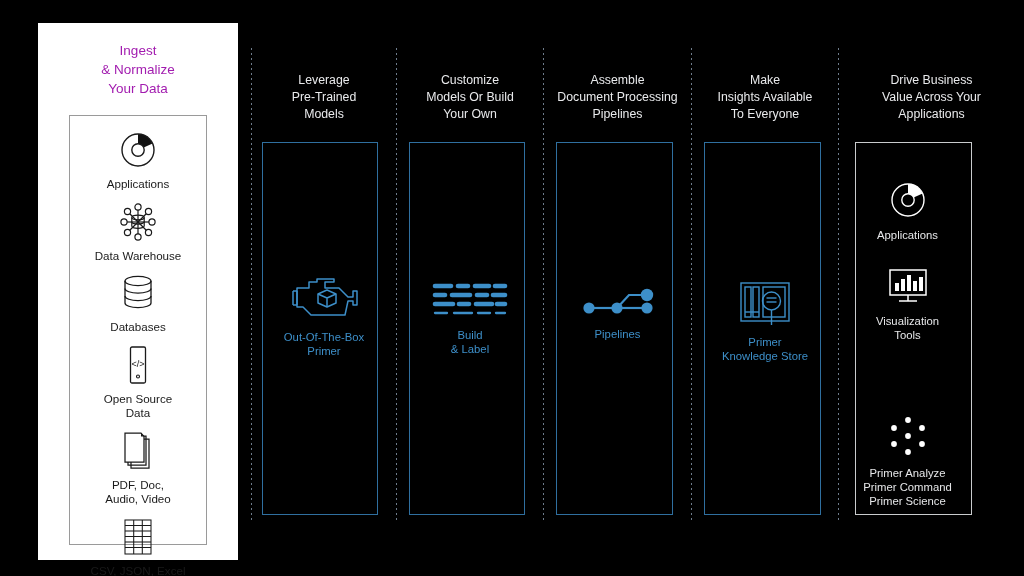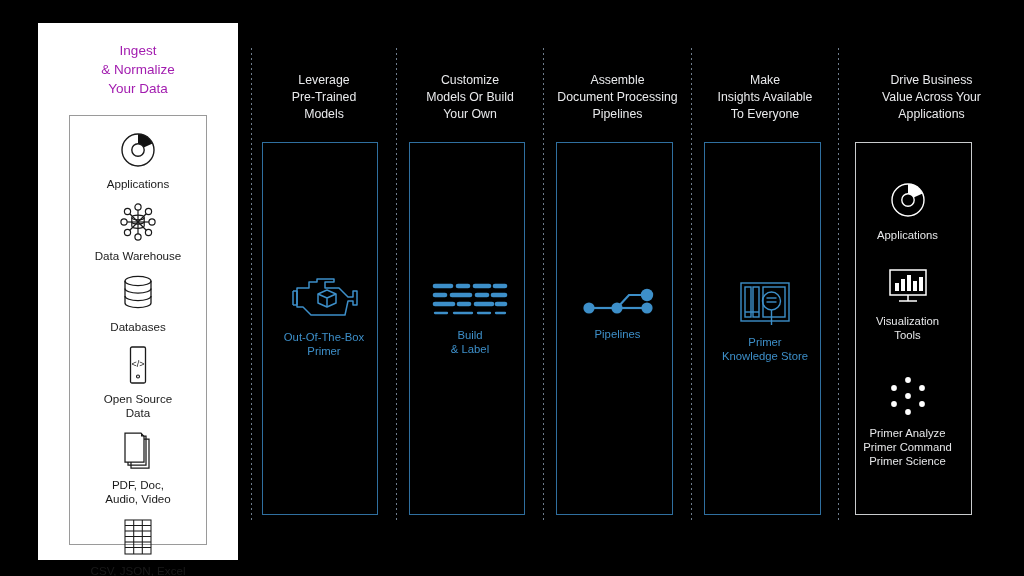--- a/index.html
+++ b/index.html
@@ -342,21 +342,21 @@
             <rect x="23" y="10" width="4" height="16"></rect>
             <rect x="29" y="16" width="4" height="10"></rect>
             <rect x="35" y="12" width="4" height="14"></rect>
           </g>
         </svg>
       </div>
       <div class="p-label light" style="margin-left:-48px">Visualization
 Tools</div>
     </div>
 
-    <div class="stack" style="top:372px">
+    <div class="stack" style="top:412px">
       <div class="p-ico" style="height:48px;margin-left:-48px">
         <svg width="46" height="48" viewBox="0 0 46 48">
           <g fill="#ffffff">
             <circle cx="23" cy="24" r="2.9"></circle>
             <circle cx="23" cy="8" r="2.9"></circle>
             <circle cx="23" cy="40" r="2.9"></circle>
             <circle cx="9" cy="16" r="2.9"></circle>
             <circle cx="37" cy="16" r="2.9"></circle>
             <circle cx="9" cy="32" r="2.9"></circle>
             <circle cx="37" cy="32" r="2.9"></circle>

